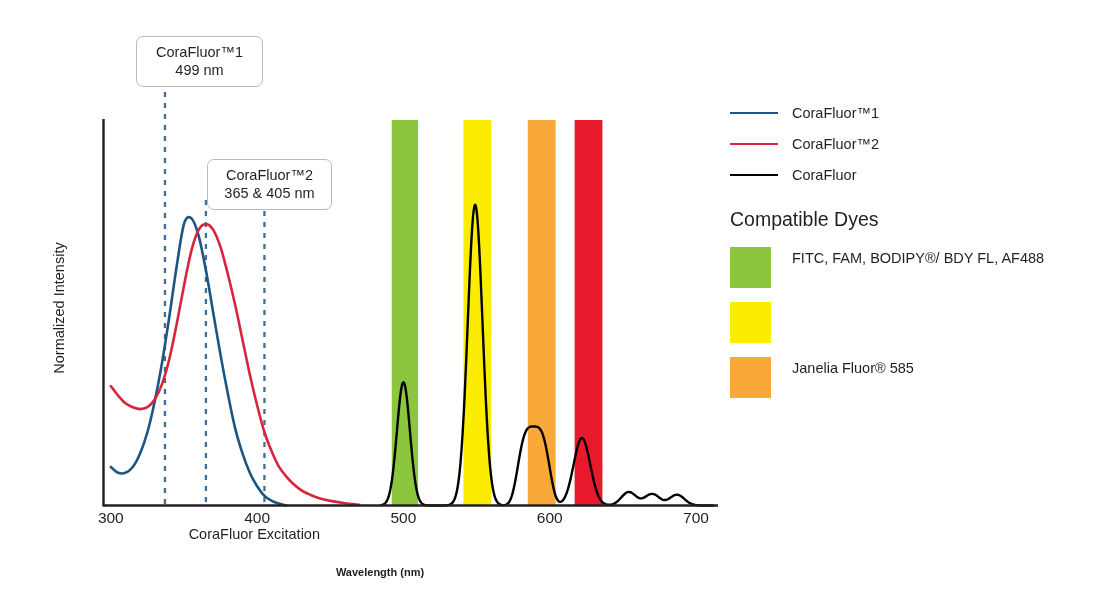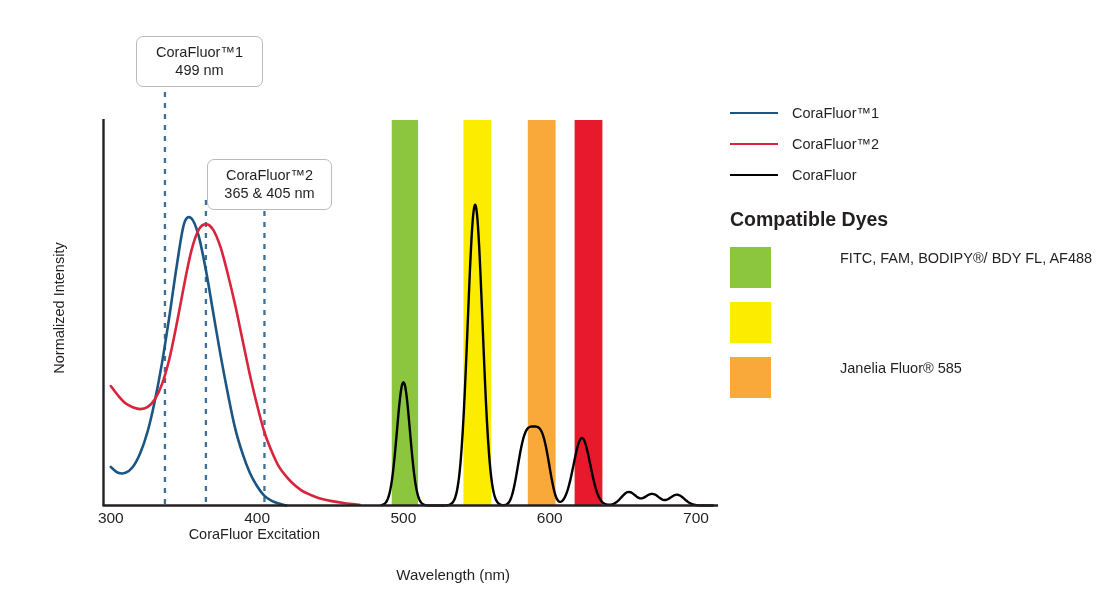--- a/index.html
+++ b/index.html
@@ -28,33 +28,33 @@
   .callout .ln{display:block;}
   #callout-cf1{left:136px;top:36px;width:127px;}
   #callout-cf2{left:207px;top:159px;width:125px;}
 
   
   .axis-text{position:absolute;font-size:14.5px;color:#231f20;white-space:nowrap;}
   #ylabel{
     left:-36px;top:300px;width:190px;text-align:center;
     transform:rotate(-90deg);transform-origin:50% 50%;
   }
-  #xaxis-title{left:250px;top:566px;width:260px;text-align:right;font-size:15px;}
+  #xaxis-title{left:250px;top:566px;width:260px;text-align:center;font-size:11px;font-weight:bold;}
   #sub-excitation{left:110px;top:526px;width:210px;text-align:right;}
   #sub-emission{left:375px;top:526px;width:210px;text-align:center;}
 
   
   #legend-panel{position:absolute;left:730px;top:104px;width:372px;}
   .line-legend{display:flex;align-items:center;margin-bottom:13px;height:18px;}
   .line-swatch{width:48px;height:0;border-top-width:2.6px;border-top-style:solid;margin-right:14px;flex:0 0 auto;}
   .line-label{font-size:14.5px;color:#231f20;}
 
-  #dyes-title{font-size:19.5px;color:#231f20;margin:24px 0 16px 0;font-weight:700;}
+  #dyes-title{font-size:19.5px;color:#231f20;margin:24px 0 16px 0;font-weight:400;}
 
-  .dye-row{display:flex;align-items:flex-start;margin-bottom:14px;gap:48px;}
+  .dye-row{display:flex;align-items:flex-start;margin-bottom:14px;}
   .dye-swatch{width:41px;height:41px;flex:0 0 auto;margin-right:21px;}
   .dye-label{font-size:14.5px;color:#231f20;line-height:1.42;padding-top:1px;}
   .dye-label .ln{display:block;}
 </style>
 </head>
 <body>
 
 <div id="chart-area">
 
   <svg id="chart-svg" width="720" height="612" viewBox="0 0 720 612">

